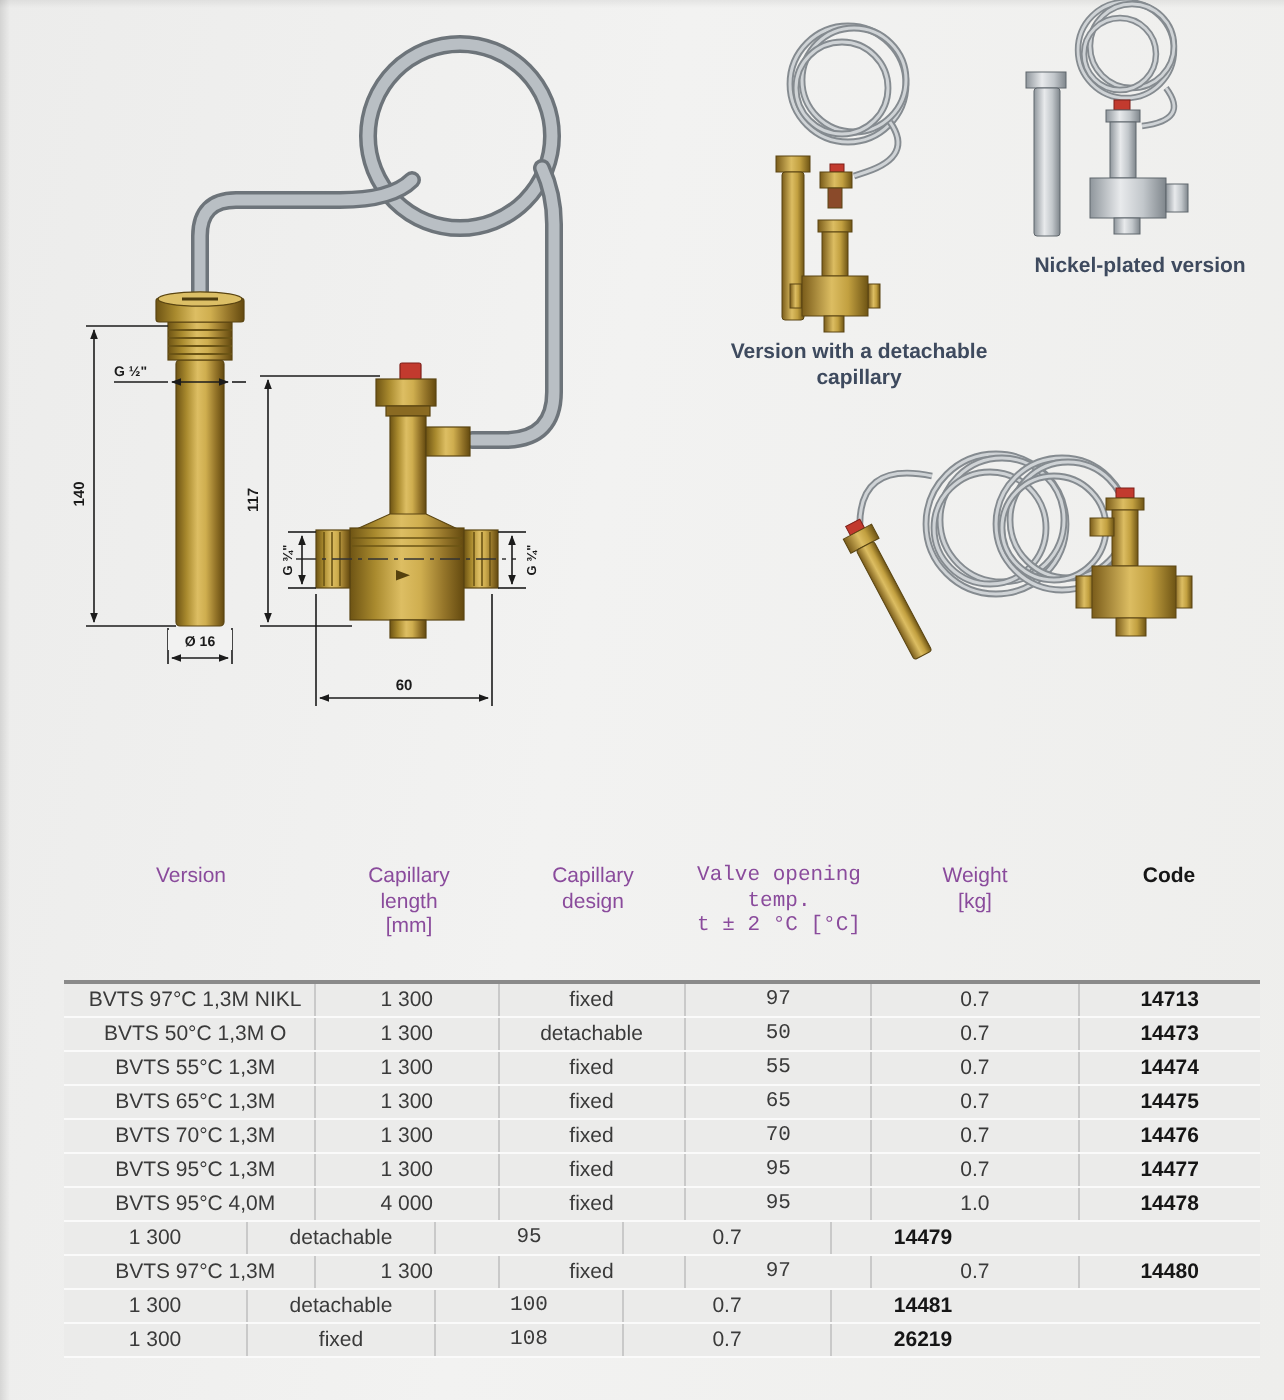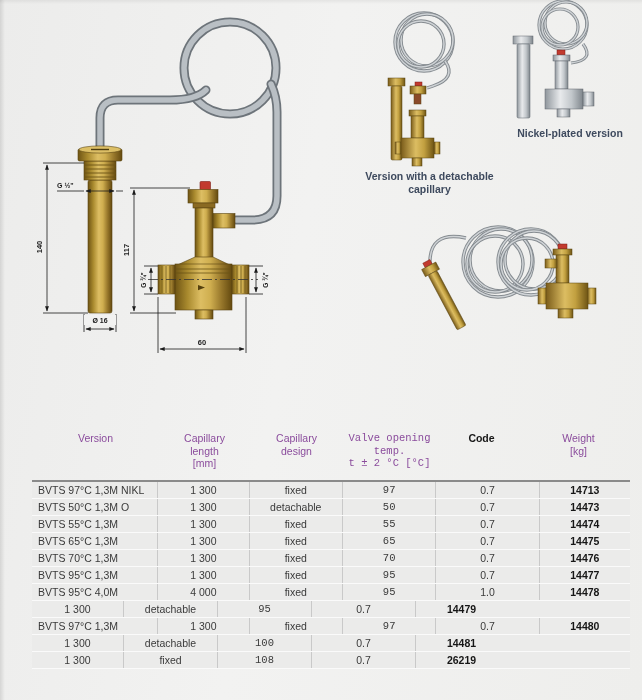--- a/index.html
+++ b/index.html
@@ -14,32 +14,32 @@
                linear-gradient(180deg,rgba(0,0,0,.06),rgba(0,0,0,0) 4px);
   }
   svg{position:absolute;}
   svg text{font-family:"Liberation Sans",sans-serif;font-weight:bold;fill:#1b1b1b;}
   .caption{
     position:absolute;text-align:center;
     font-size:10.5px;font-weight:bold;color:#3e4a5e;line-height:1.25;
   }
   
   .table{position:absolute;left:32px;top:430px;width:598px;}
-  .thead{display:flex;border-bottom:2px solid #8a8a8a;padding-bottom:7px;min-height:43px;justify-content:flex-end;}
+  .thead{display:flex;border-bottom:2px solid #8a8a8a;padding-bottom:17px;min-height:43px;justify-content:flex-end;}
   .th{
     color:#8a4b9c;font-size:10.5px;line-height:12.5px;text-align:center;
     white-space:pre-line;padding-top:2px;
   }
   .tr{display:flex;background:#ebebea;border-bottom:1px solid #fafafa;height:16px;}
   .td{
     font-size:10.5px;line-height:16px;color:#3a3a3a;text-align:center;
     border-right:1px solid #c9c9c9;overflow:hidden;white-space:nowrap;
   }
   .td:last-child{border-right:none;}
-  .c0{width:127px;text-align:left;padding-left:6px;box-sizing:border-box;}
+  .c0{width:127px;text-align:center;padding-left:6px;box-sizing:border-box;}
   .c1{width:91px;} .c2{width:93px;} .c3{width:93px;font-family:Liberation Mono, monospace;} .c4{width:103px;}
   .c5{width:91px;font-weight:bold;color:#161616;}
   .th.c0{padding-left:0;text-align:center;}
 </style>
 </head>
 <body>
 
 <div class="page">
 
   <svg style="left:0;top:0" width="360" height="368" viewBox="0 0 360 368">
@@ -261,23 +261,23 @@
     <div class="thead">
       <div class="th c0">Version</div>
       <div class="th c1">Capillary
 length
 [mm]</div>
       <div class="th c2">Capillary
 design</div>
       <div class="th c3">Valve opening
 temp.
 t ± 2 °C [°C]</div>
-      <div class="th c5">Code</div>
       <div class="th c4">Weight
 [kg]</div>
+      <div class="th c5">Code</div>
     </div>
     <div>
         <div class="tr">
           <div class="td c0">BVTS 97°C 1,3M NIKL</div>
           <div class="td c1">1 300</div>
           <div class="td c2">fixed</div>
           <div class="td c3">97</div>
           <div class="td c4">0.7</div>
           <div class="td c5">14713</div>
         </div>

